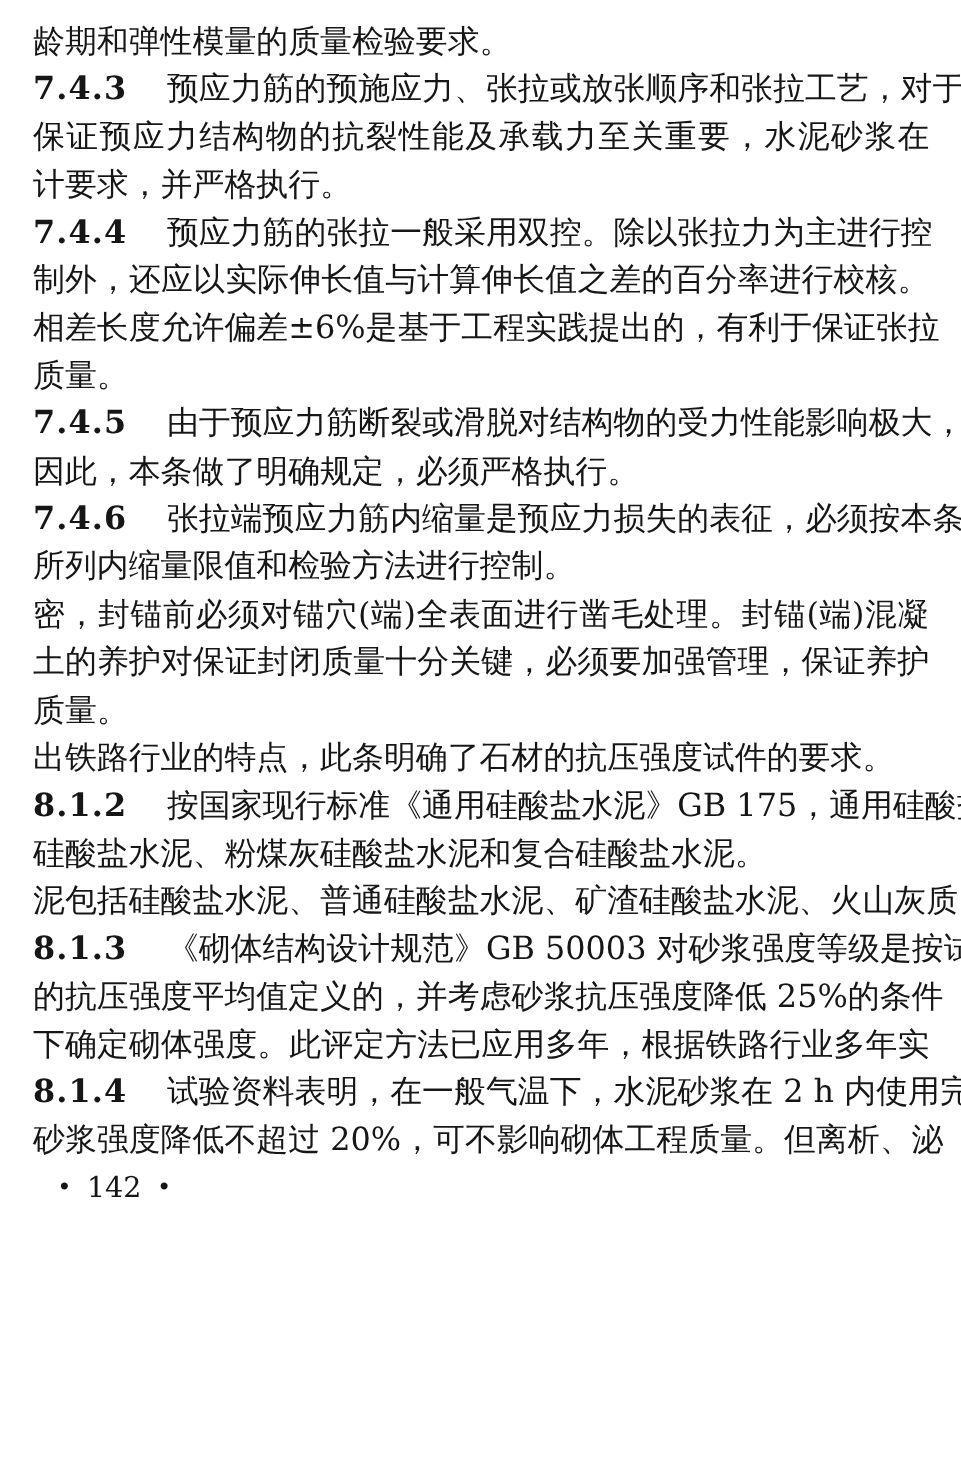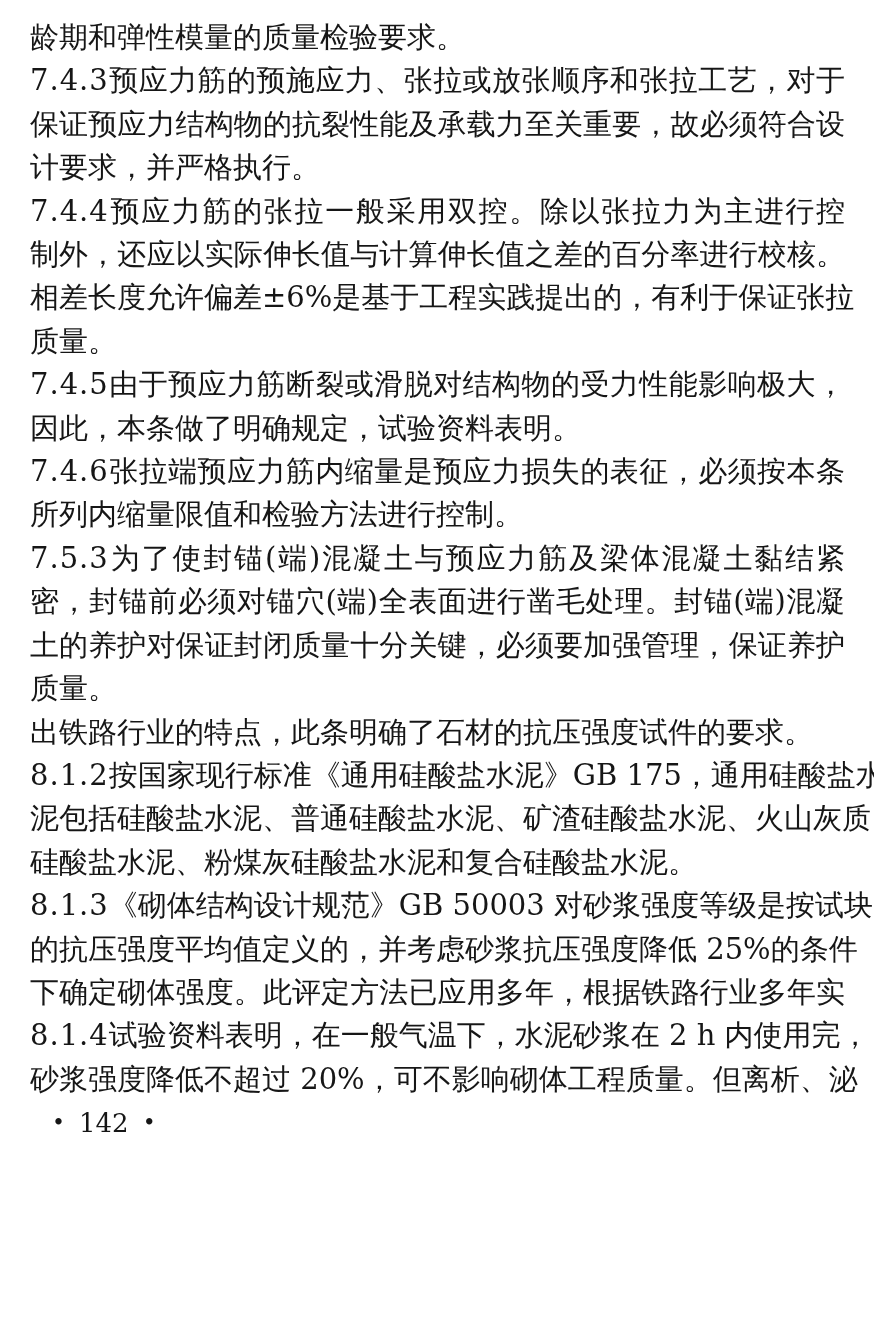--- a/index.html
+++ b/index.html
@@ -23,60 +23,60 @@
     line-height: 43.4px;
     text-align: justify;
     text-align-last: justify;
     white-space: nowrap;
   }
   .line.end {
     text-align: center;
     text-align-last: left;
   }
   .secnum {
-    font-weight: 400;
+    font-weight: 700;
     letter-spacing: 1px;
+    margin-right: 36px;
   }
   .footer {
     margin-top: 5px;
     padding-left: 22px;
     font-size: 26px;
     line-height: 34px;
     color: #161616;
     display: flex;
     align-items: center;
     gap: 14px;
   }
   .footer .dot { font-size: 22px; }
 </style>
 </head>
 <body>
 
 <div class="page">
   <div class="text-block" id="text-block">
       <p class="line end"><span>龄期和弹性模量的质量检验要求。</span></p>
       <p class="line"><b class="secnum">7.4.3</b><span>预应力筋的预施应力、张拉或放张顺序和张拉工艺，对于</span></p>
-      <p class="line"><span>保证预应力结构物的抗裂性能及承载力至关重要，故必须符合设</span></p>
+      <p class="line"><span>保证预应力结构物的抗裂性能及承载力至关重要，水泥砂浆在</span></p>
       <p class="line end"><span>计要求，并严格执行。</span></p>
       <p class="line"><b class="secnum">7.4.4</b><span>预应力筋的张拉一般采用双控。除以张拉力为主进行控</span></p>
       <p class="line"><span>制外，还应以实际伸长值与计算伸长值之差的百分率进行校核。</span></p>
       <p class="line"><span>相差长度允许偏差±6%是基于工程实践提出的，有利于保证张拉</span></p>
       <p class="line end"><span>质量。</span></p>
       <p class="line"><b class="secnum">7.4.5</b><span>由于预应力筋断裂或滑脱对结构物的受力性能影响极大，</span></p>
-      <p class="line end"><span>因此，本条做了明确规定，试验资料表明。</span></p>
+      <p class="line end"><span>因此，本条做了明确规定，必须严格执行。</span></p>
       <p class="line"><b class="secnum">7.4.6</b><span>张拉端预应力筋内缩量是预应力损失的表征，必须按本条</span></p>
       <p class="line end"><span>所列内缩量限值和检验方法进行控制。</span></p>
-      <p class="line"><b class="secnum">7.5.3</b><span>为了使封锚(端)混凝土与预应力筋及梁体混凝土黏结紧</span></p>
       <p class="line"><span>密，封锚前必须对锚穴(端)全表面进行凿毛处理。封锚(端)混凝</span></p>
       <p class="line"><span>土的养护对保证封闭质量十分关键，必须要加强管理，保证养护</span></p>
       <p class="line end"><span>质量。</span></p>
       <p class="line end"><span>出铁路行业的特点，此条明确了石材的抗压强度试件的要求。</span></p>
       <p class="line"><b class="secnum">8.1.2</b><span>按国家现行标准《通用硅酸盐水泥》GB 175，通用硅酸盐水</span></p>
+      <p class="line end"><span>硅酸盐水泥、粉煤灰硅酸盐水泥和复合硅酸盐水泥。</span></p>
       <p class="line"><span>泥包括硅酸盐水泥、普通硅酸盐水泥、矿渣硅酸盐水泥、火山灰质</span></p>
-      <p class="line end"><span>硅酸盐水泥、粉煤灰硅酸盐水泥和复合硅酸盐水泥。</span></p>
       <p class="line"><b class="secnum">8.1.3</b><span>《砌体结构设计规范》GB 50003 对砂浆强度等级是按试块</span></p>
       <p class="line"><span>的抗压强度平均值定义的，并考虑砂浆抗压强度降低 25%的条件</span></p>
       <p class="line"><span>下确定砌体强度。此评定方法已应用多年，根据铁路行业多年实</span></p>
       <p class="line"><b class="secnum">8.1.4</b><span>试验资料表明，在一般气温下，水泥砂浆在 2 h 内使用完，</span></p>
       <p class="line"><span>砂浆强度降低不超过 20%，可不影响砌体工程质量。但离析、泌</span></p>
     </div>
   <div class="footer">
     <span class="dot">•</span>
     <span class="num">142</span>
     <span class="dot">•</span>

